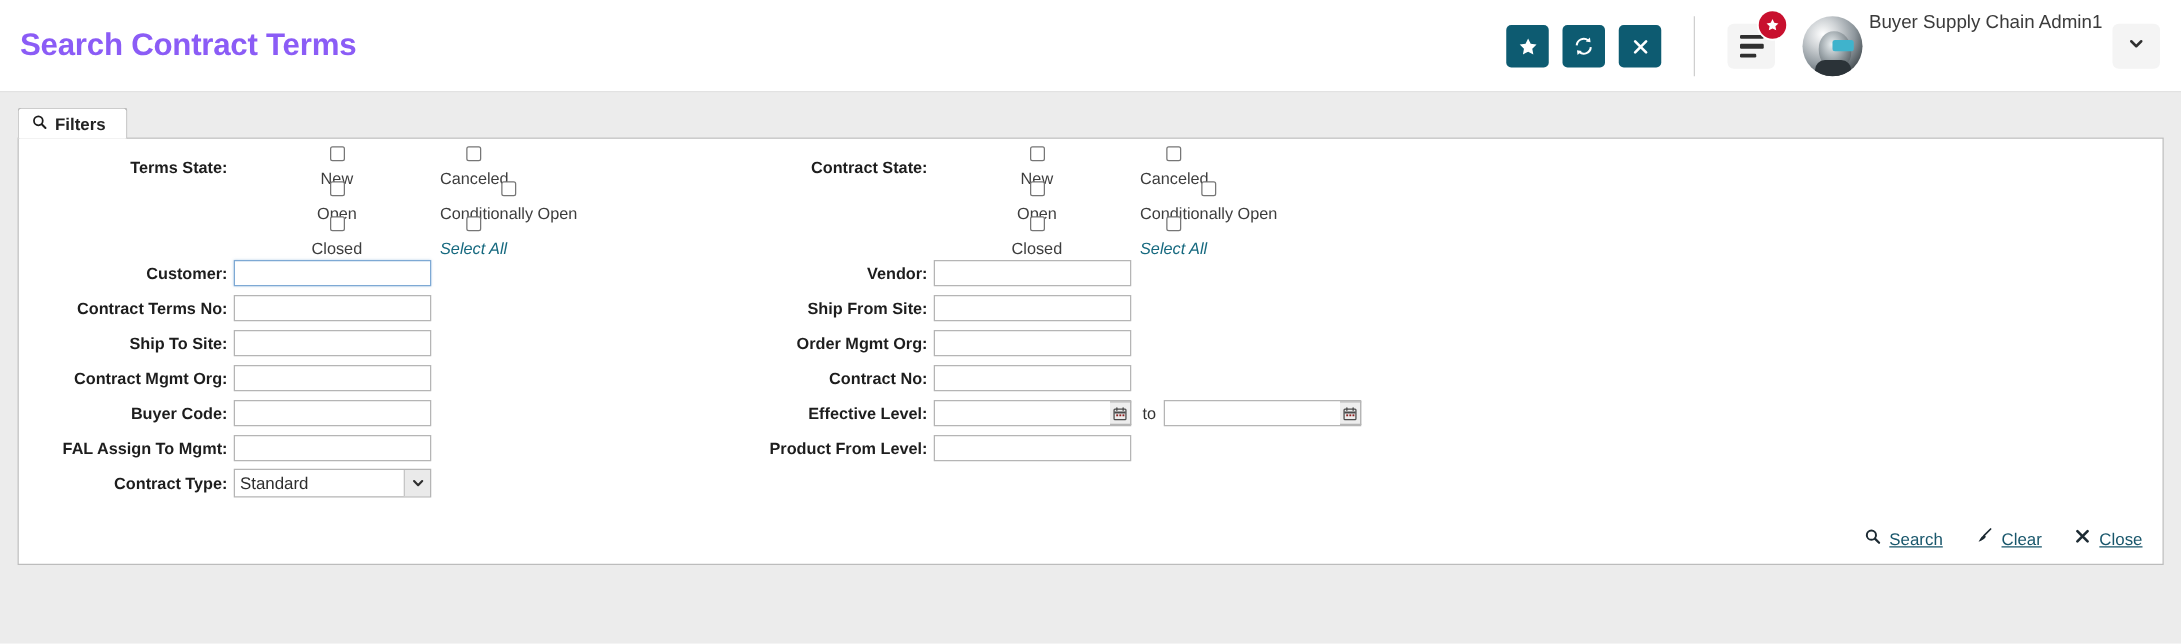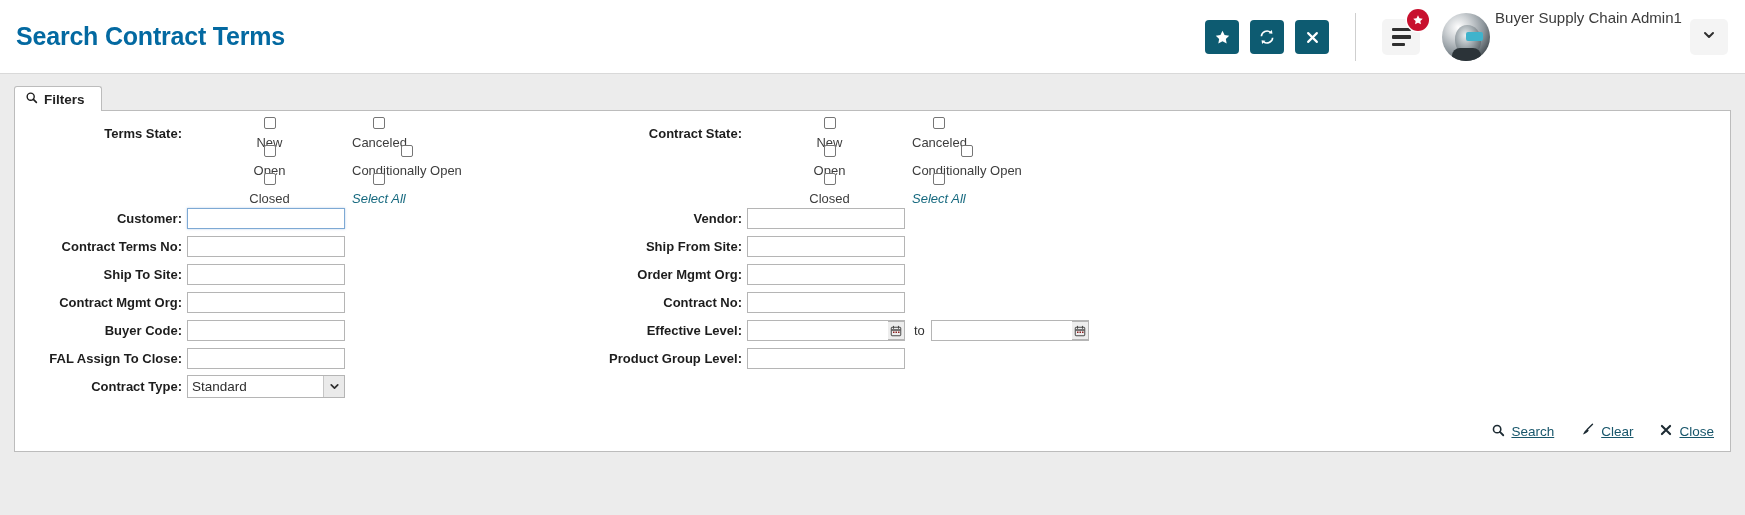--- a/index.html
+++ b/index.html
@@ -16,21 +16,21 @@
     position: relative;
     height: 74px;
     background: #ffffff;
     border-bottom: 1px solid #d9d9d9;
     display: flex;
     align-items: center;
   }
   .page-title {
     font-size: 25px;
     font-weight: bold;
-    color: #0369a1;
+    color: #8b5cf6;
     margin-left: 16px;
     letter-spacing: -0.2px;
     white-space: nowrap;
   }
   .header-right {
     position: absolute;
     right: 0; top: 0;
     height: 74px;
     display: flex;
     align-items: center;
@@ -465,21 +465,21 @@
             <div class="lbl lbl-l">Contract Mgmt Org:</div>
             <input class="txt" value="" style="">
           </div>
 
           <div class="row field">
             <div class="lbl lbl-l">Buyer Code:</div>
             <input class="txt" value="" style="">
           </div>
 
           <div class="row field">
-            <div class="lbl lbl-l">FAL Assign To Close:</div>
+            <div class="lbl lbl-l">FAL Assign To Mgmt:</div>
             <input class="txt" value="" style="">
           </div>
 
           <div class="row field">
             <div class="lbl lbl-l">Contract Type:</div>
             <div class="sel-wrap">
               <span class="sel-text">Standard</span>
               <span class="sel-arrow">
                 <svg width="13" height="13" viewBox="0 0 24 24">
                     <path fill="none" stroke="#2f2f2f" stroke-width="3.2" stroke-linecap="round" stroke-linejoin="round" d="M6 9l6 6 6-6"></path>
@@ -578,21 +578,21 @@
                   <path stroke="#4a4a4a" stroke-width="2.2" stroke-linecap="round" d="M7 2.5v4M17 2.5v4"></path>
                   <rect x="6" y="13" width="3" height="3" fill="#8a1f1f"></rect>
                   <rect x="11" y="13" width="3" height="3" fill="#8a1f1f"></rect>
                   <rect x="16" y="13" width="3" height="3" fill="#8a1f1f"></rect>
                 </svg>
               </span>
             </div>
           </div>
 
           <div class="row field">
-            <div class="lbl lbl-r">Product Group Level:</div>
+            <div class="lbl lbl-r">Product From Level:</div>
             <input class="txt" value="" style="">
           </div>
         </div>
       </div>
 
       <div class="actions">
         <div class="action">
           <span>
             <svg width="14" height="14" viewBox="0 0 24 24">
                 <circle cx="10.5" cy="10.5" r="6.3" fill="none" stroke="#1d2b33" stroke-width="2.7"></circle>

